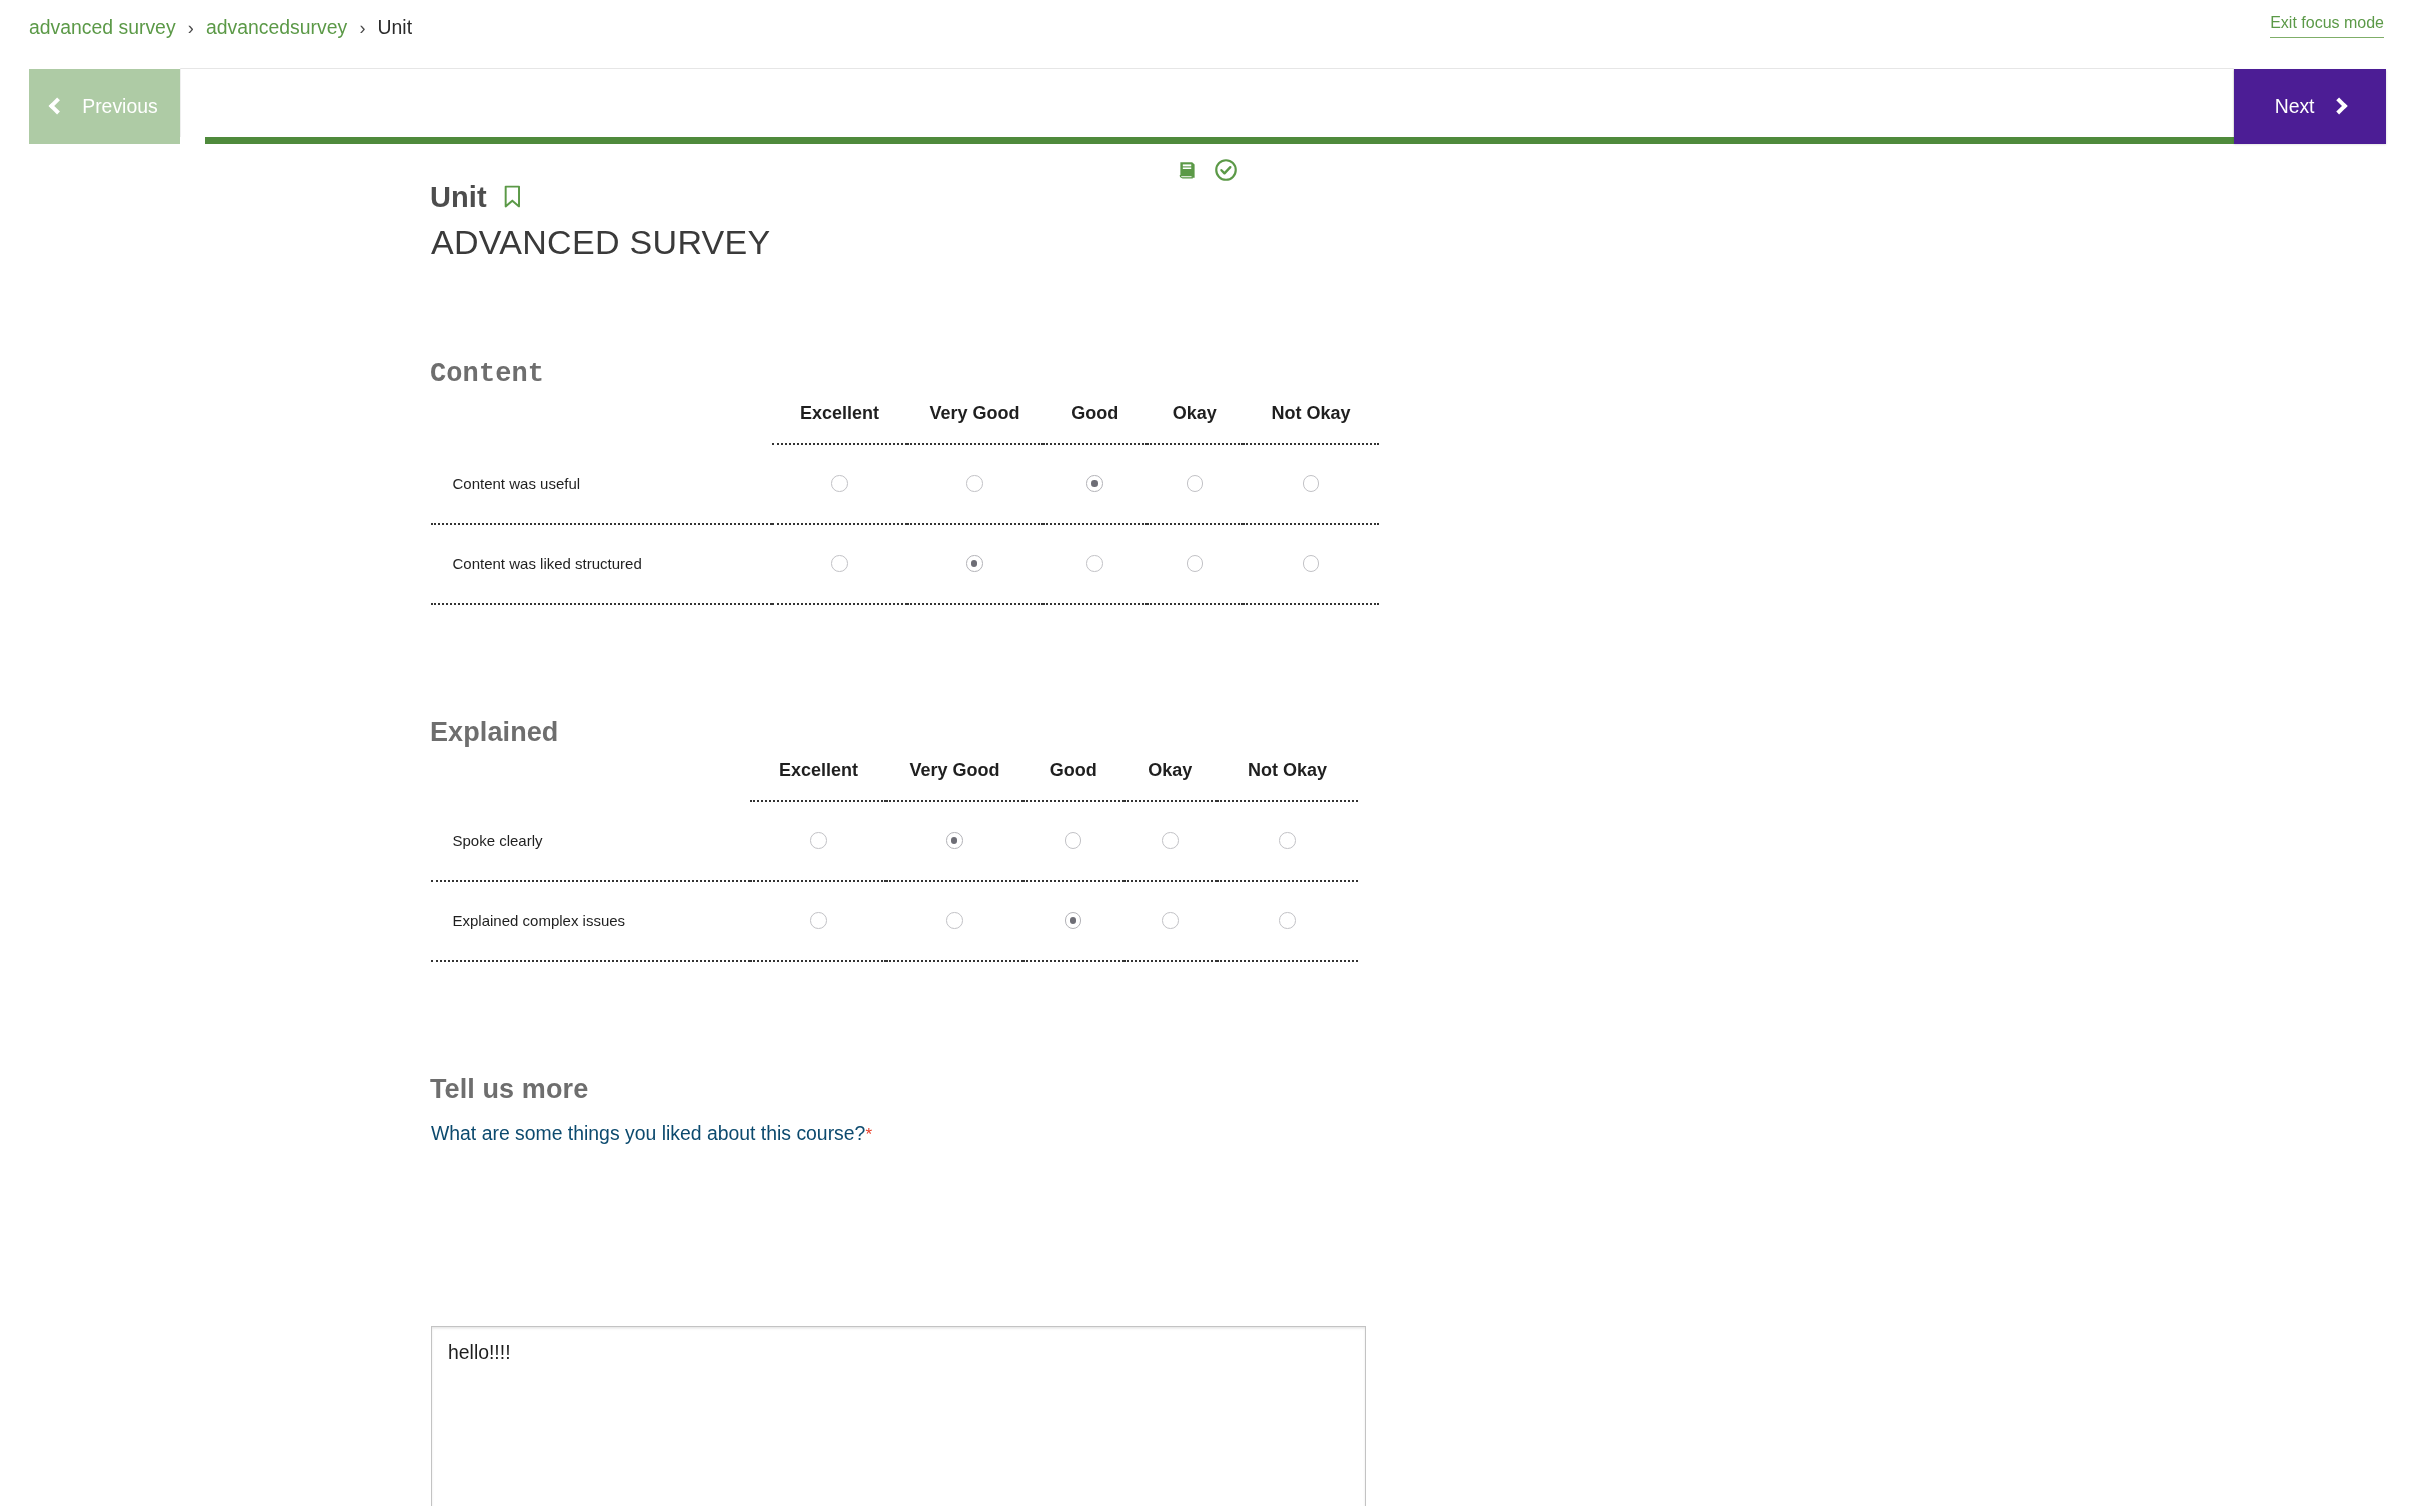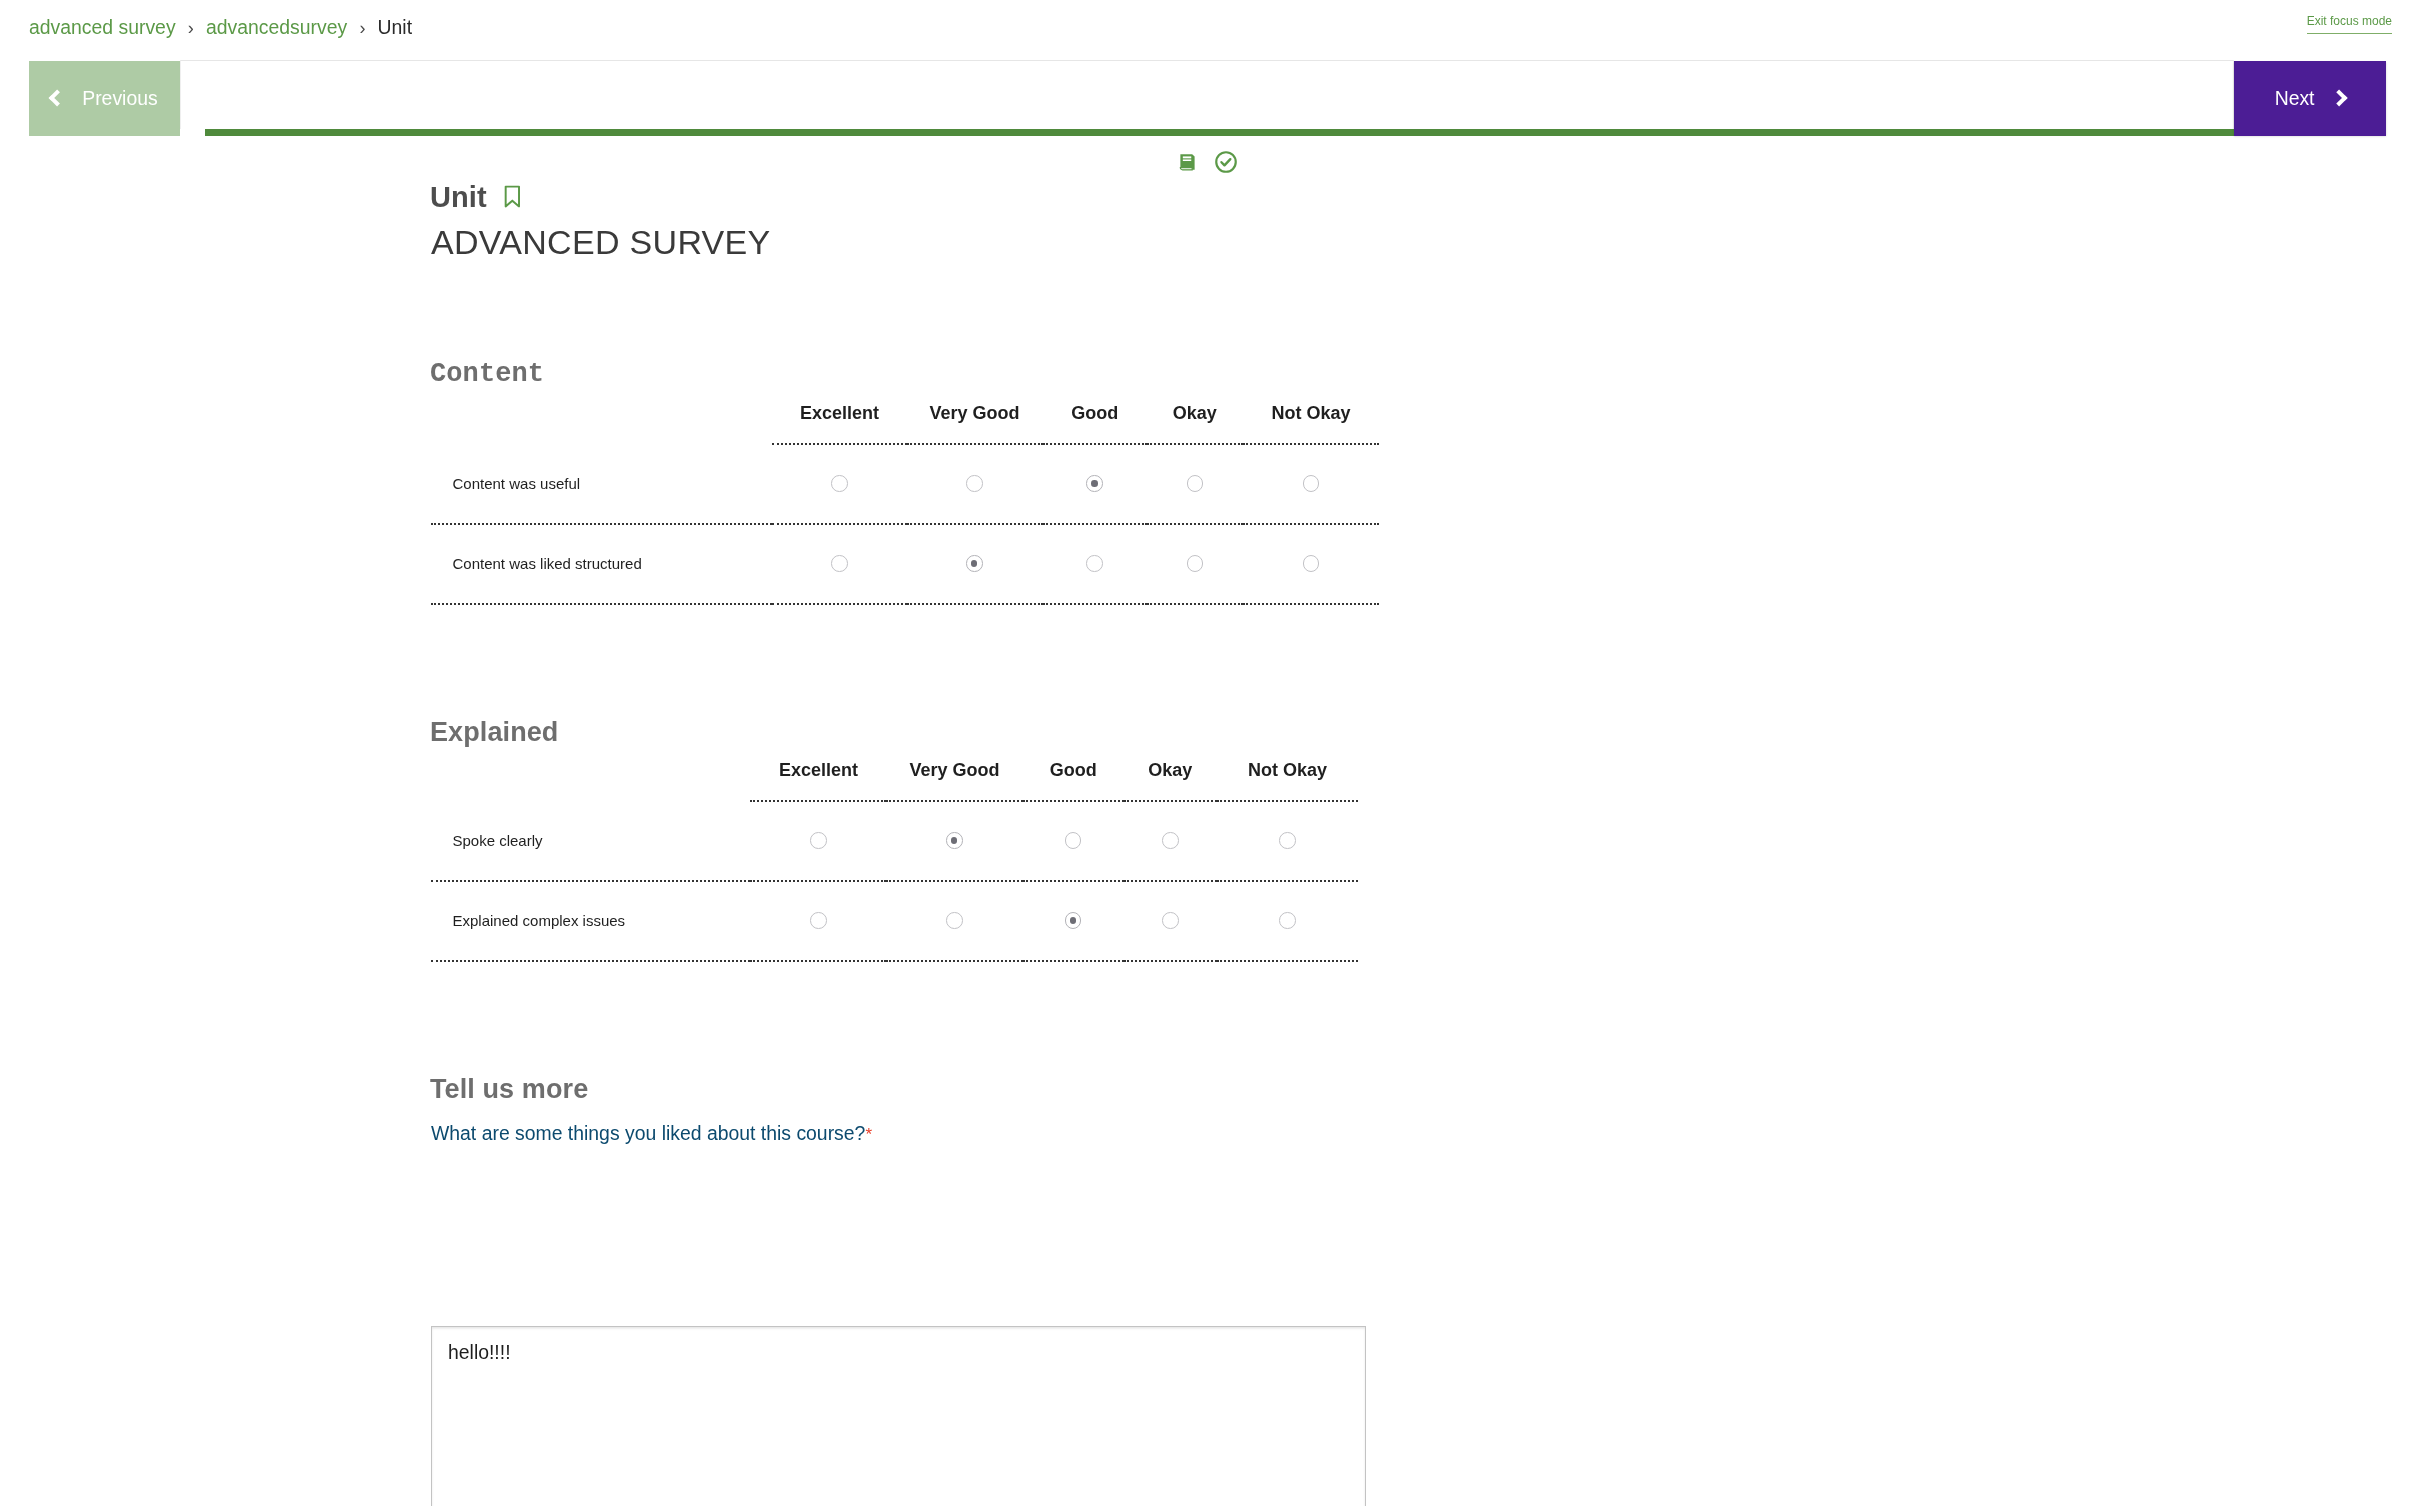--- a/index.html
+++ b/index.html
@@ -22,30 +22,30 @@
     display: flex; align-items: center;
     font-size: 19.4px;
   }
   .crumb-link { color: #5b9947; text-decoration: none; }
   .crumb-current { color: #2b2b2b; }
   .crumb-sep {
     color: #4a4a4a; margin: 0 12.2px;
     font-size: 18px; line-height: 1;
   }
   .exit-focus {
-    position: absolute; right: 21px; top: 14.4px;
-    color: #5b9947; font-size: 12px;
+    position: absolute; right: 29px; top: 14.4px;
+    color: #5b9947; font-size: 16px;
     padding-bottom: 4.3px;
     border-bottom: 1.4px solid #7fae68;
     cursor: pointer;
   }
 
   
   .navbar {
-    position: absolute; left: 0; top: 60px;
+    position: absolute; left: 0; top: 68px;
     width: 2184px; height: 75px;
   }
   .nav-track {
     position: absolute; left: 180px; top: 0;
     width: 2054px; height: 69px;
     background: #ffffff;
     border-top: 1.4px solid #e6e6e6;
     border-left: 1.4px solid #efefef;
     border-right: 1.4px solid #efefef;
   }

